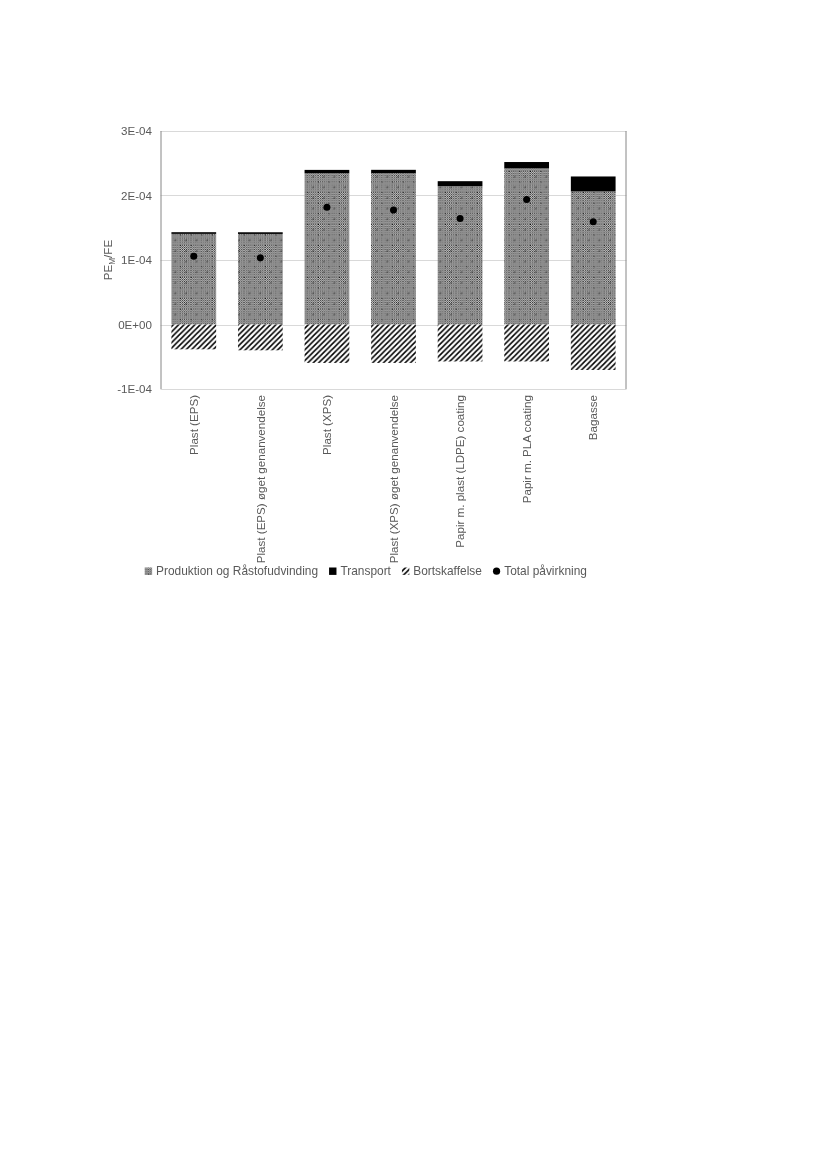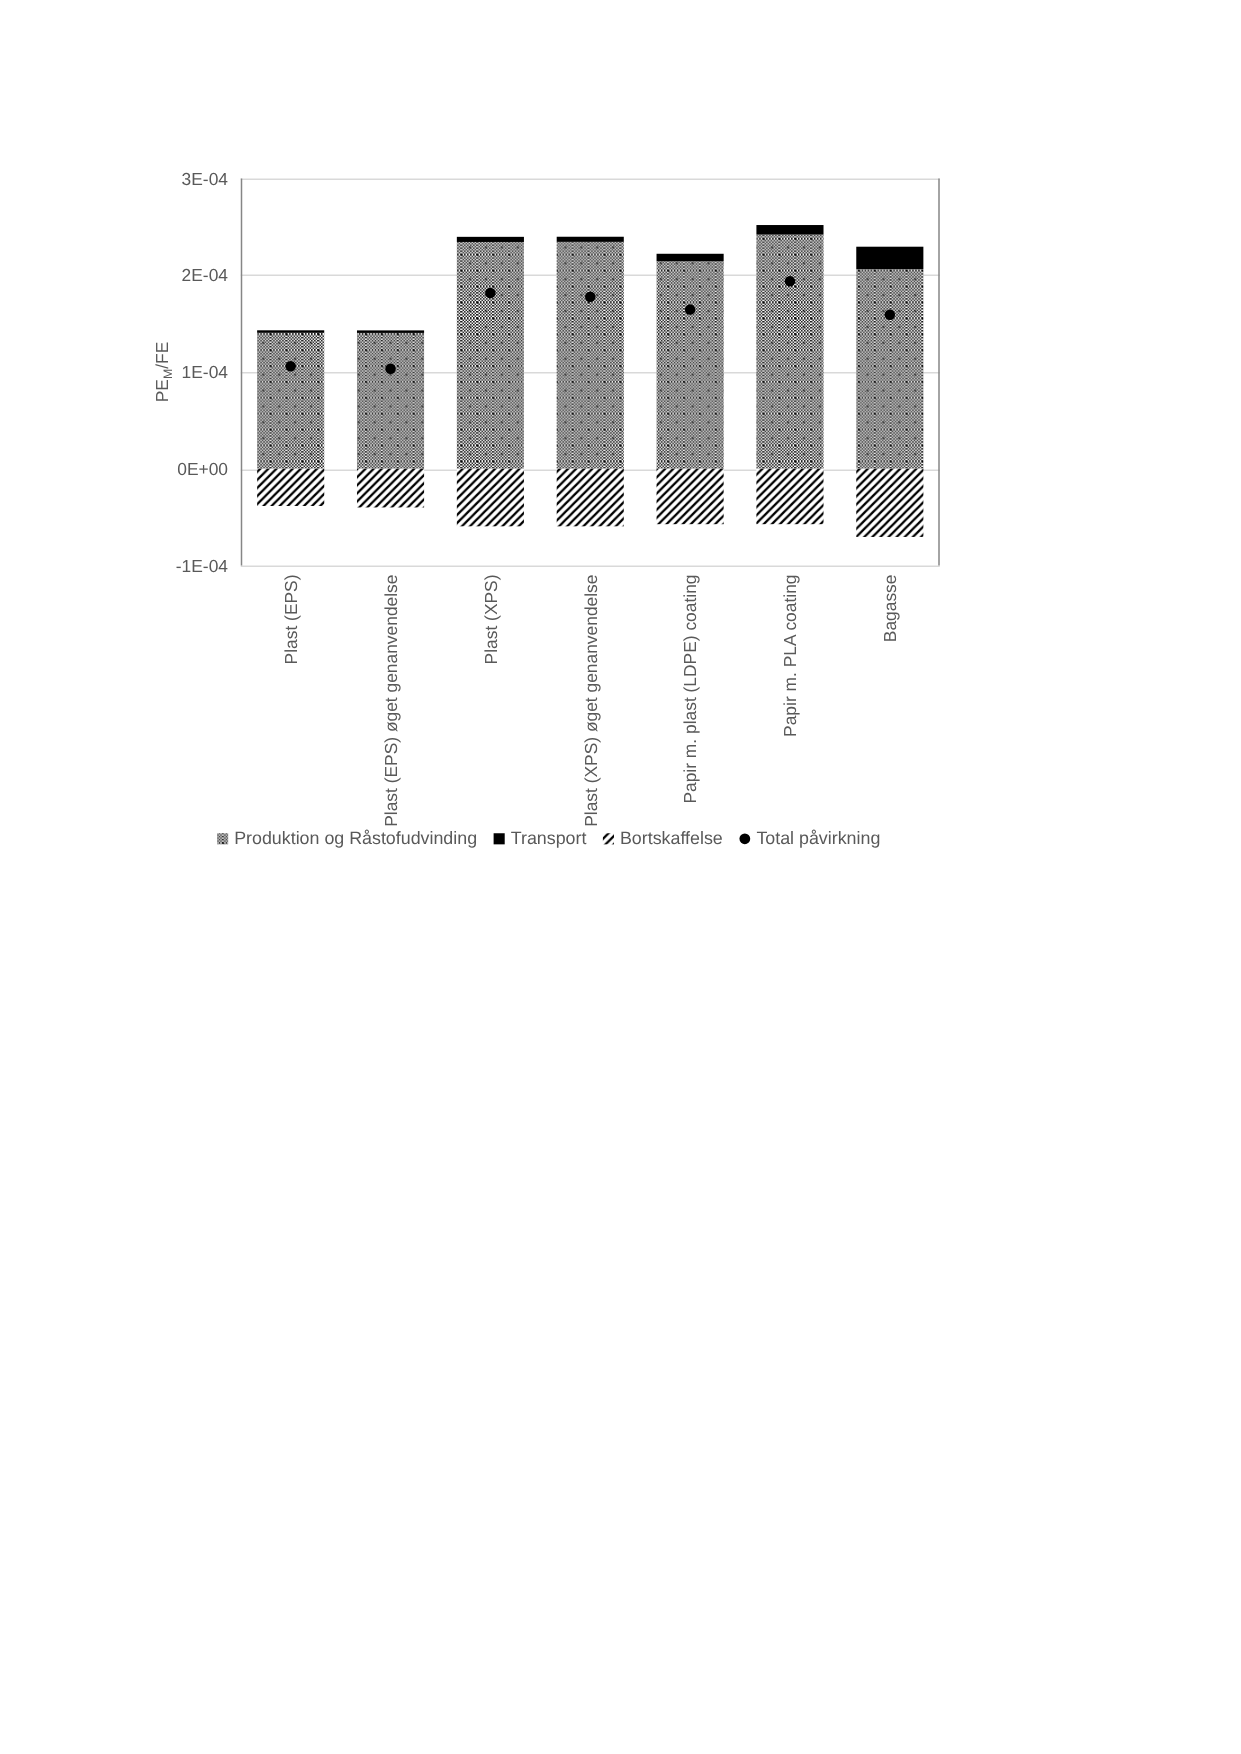--- a/index.html
+++ b/index.html
@@ -1,18 +1,18 @@
 <!DOCTYPE html>
 <html><head>
 <meta charset="utf-8">
 <style>
   html,body{margin:0;padding:0;}
   body{width:827px;height:1169px;background:#ffffff;font-family:"Liberation Sans",sans-serif;overflow:hidden;}
   #page{position:relative;width:827px;height:1169px;}
-  #chart{position:absolute;left:0;top:0;width:827px;height:620px;text-align:center;}
+  #chart{position:absolute;left:0;top:12px;width:827px;height:620px;text-align:center;}
   .tick-label{font-family:"Liberation Sans",sans-serif;font-size:11.6px;fill:#595959;}
   .cat-label{font-family:"Liberation Sans",sans-serif;font-size:11.6px;fill:#595959;}
   .legend-label{font-family:"Liberation Sans",sans-serif;font-size:11.9px;fill:#595959;}
   .axis-title{font-family:"Liberation Sans",sans-serif;font-size:11.6px;fill:#595959;}
 </style>
 </head>
 <body>
 
 <div id="page">
   <div id="chart">

